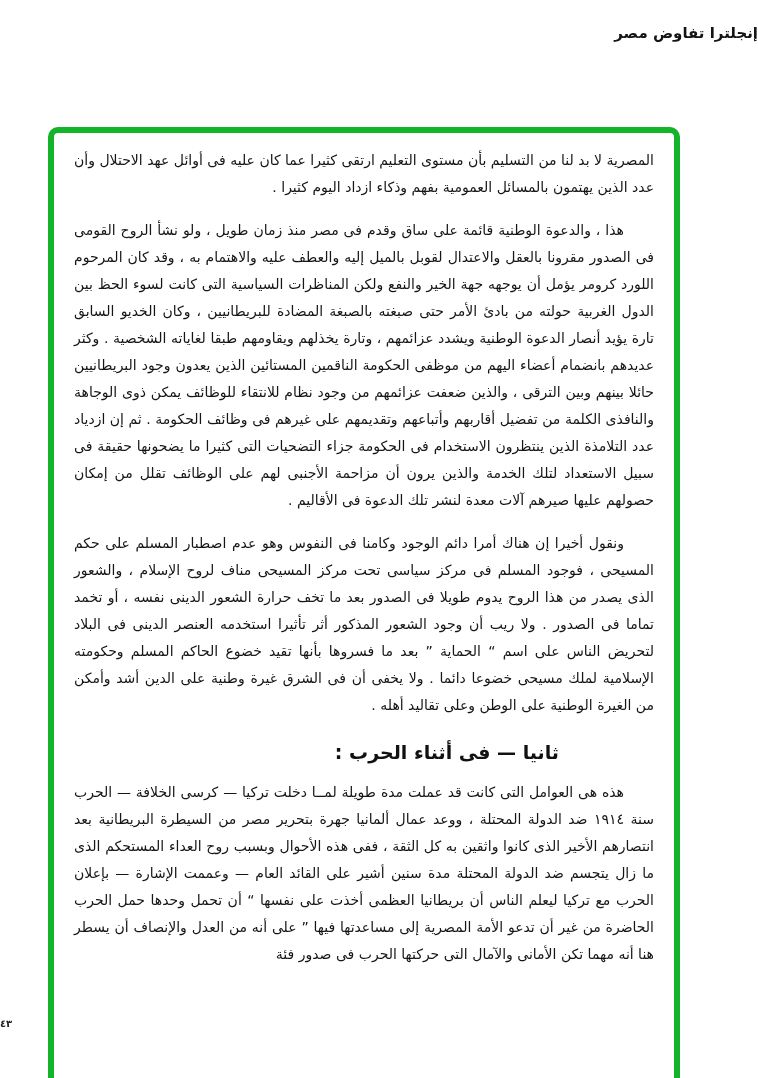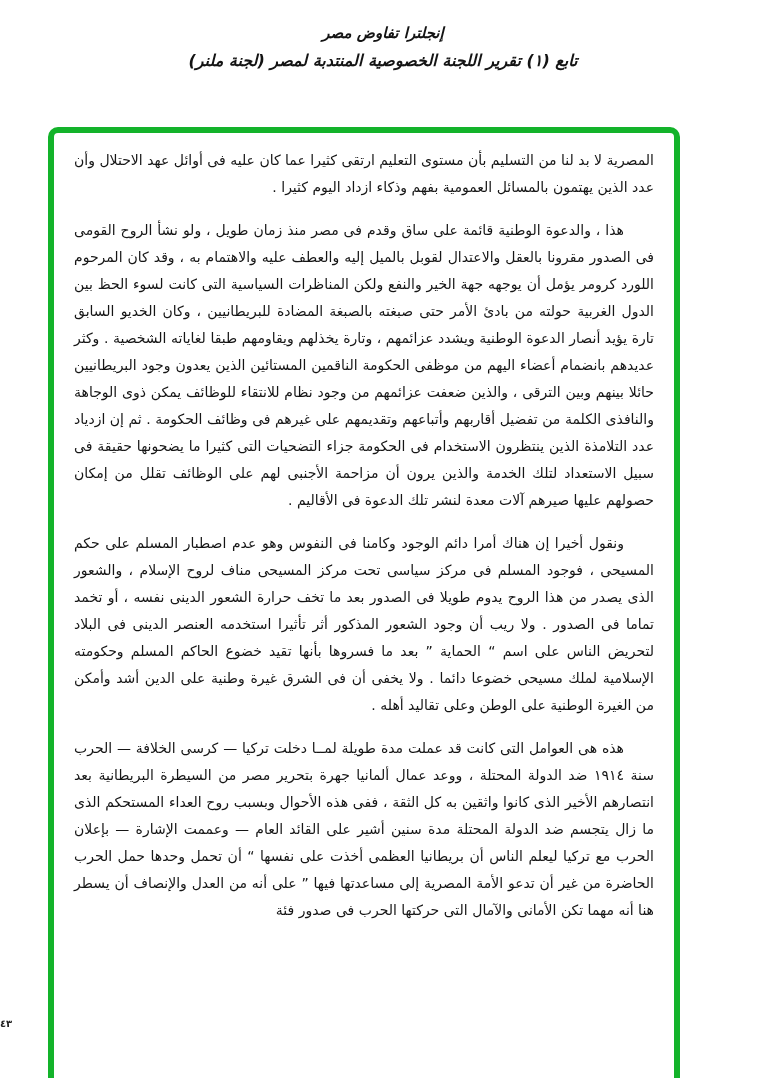--- a/index.html
+++ b/index.html
@@ -15,23 +15,21 @@
     overflow: hidden;
     font-family: "DejaVu Sans", sans-serif;
     color: #141414;
     direction: rtl;
   }
   .doc-header {
     position: absolute;
     top: 24px;
     left: 8px;
     right: 0;
-    text-align: center;
     direction: rtl;
-    font-style: italic;
   }
   .book-title {
     font-size: 15px;
     font-weight: bold;
     letter-spacing: 0.5px;
   }
   .doc-subtitle {
     font-size: 16px;
     font-weight: bold;
     margin-top: 9px;
@@ -88,25 +86,25 @@
     color: #222222;
   }
 </style>
 </head>
 <body>
 
 <div class="page">
 
   <div class="doc-header">
     <div class="book-title">إنجلترا تفاوض مصر</div>
-    <div class="doc-subtitle">تابع (١) تقرير اللجنة الخصوصية المنتدبة لمصر (لجنة ملنر)</div>
   </div>
 
   <div class="text-frame">
     <p class="first">المصرية لا بد لنا من التسليم بأن مستوى التعليم ارتقى كثيرا عما كان عليه فى أوائل عهد الاحتلال وأن عدد الذين يهتمون بالمسائل العمومية بفهم وذكاء ازداد اليوم كثيرا .</p>
     <p class="indent">هذا ، والدعوة الوطنية قائمة على ساق وقدم فى مصر منذ زمان طويل ، ولو نشأ الروح القومى فى الصدور مقرونا بالعقل والاعتدال لقوبل بالميل إليه والعطف عليه والاهتمام به ، وقد كان المرحوم اللورد كرومر يؤمل أن يوجهه جهة الخير والنفع ولكن المناظرات السياسية التى كانت لسوء الحظ بين الدول الغربية حولته من بادئ الأمر حتى صبغته بالصبغة المضادة للبريطانيين ، وكان الخديو السابق تارة يؤيد أنصار الدعوة الوطنية ويشدد عزائمهم ، وتارة يخذلهم ويقاومهم طبقا لغاياته الشخصية . وكثر عديدهم بانضمام أعضاء اليهم من موظفى الحكومة الناقمين المستائين الذين يعدون وجود البريطانيين حائلا بينهم وبين الترقى ، والذين ضعفت عزائمهم من وجود نظام للانتقاء للوظائف يمكن ذوى الوجاهة والنافذى الكلمة من تفضيل أقاربهم وأتباعهم وتقديمهم على غيرهم فى وظائف الحكومة . ثم إن ازدياد عدد التلامذة الذين ينتظرون الاستخدام فى الحكومة جزاء التضحيات التى كثيرا ما يضحونها حقيقة فى سبيل الاستعداد لتلك الخدمة والذين يرون أن مزاحمة الأجنبى لهم على الوظائف تقلل من إمكان حصولهم عليها صيرهم آلات معدة لنشر تلك الدعوة فى الأقاليم .</p>
     <p class="indent">ونقول أخيرا إن هناك أمرا دائم الوجود وكامنا فى النفوس وهو عدم اصطبار المسلم على حكم المسيحى ، فوجود المسلم فى مركز سياسى تحت مركز المسيحى مناف لروح الإسلام ، والشعور الذى يصدر من هذا الروح يدوم طويلا فى الصدور بعد ما تخف حرارة الشعور الدينى نفسه ، أو تخمد تماما فى الصدور . ولا ريب أن وجود الشعور المذكور أثر تأثيرا استخدمه العنصر الدينى فى البلاد لتحريض الناس على اسم “ الحماية ” بعد ما فسروها بأنها تقيد خضوع الحاكم المسلم وحكومته الإسلامية لملك مسيحى خضوعا دائما . ولا يخفى أن فى الشرق غيرة وطنية على الدين أشد وأمكن من الغيرة الوطنية على الوطن وعلى تقاليد أهله .</p>
+    <h2 class="section-heading">ثانيا — فى أثناء الحرب :</h2>
     <p class="indent">هذه هى العوامل التى كانت قد عملت مدة طويلة لمــا دخلت تركيا — كرسى الخلافة — الحرب سنة ١٩١٤ ضد الدولة المحتلة ، ووعد عمال ألمانيا جهرة بتحرير مصر من السيطرة البريطانية بعد انتصارهم الأخير الذى كانوا واثقين به كل الثقة ، ففى هذه الأحوال وبسبب روح العداء المستحكم الذى ما زال يتجسم ضد الدولة المحتلة مدة سنين أشير على القائد العام — وعممت الإشارة — بإعلان الحرب مع تركيا ليعلم الناس أن بريطانيا العظمى أخذت على نفسها “ أن تحمل وحدها حمل الحرب الحاضرة من غير أن تدعو الأمة المصرية إلى مساعدتها فيها ” على أنه من العدل والإنصاف أن يسطر هنا أنه مهما تكن الأمانى والآمال التى حركتها الحرب فى صدور فئة</p>
   </div>
 
   <div class="page-number">٤٣</div>
 
 </div>
 
 </body></html>

